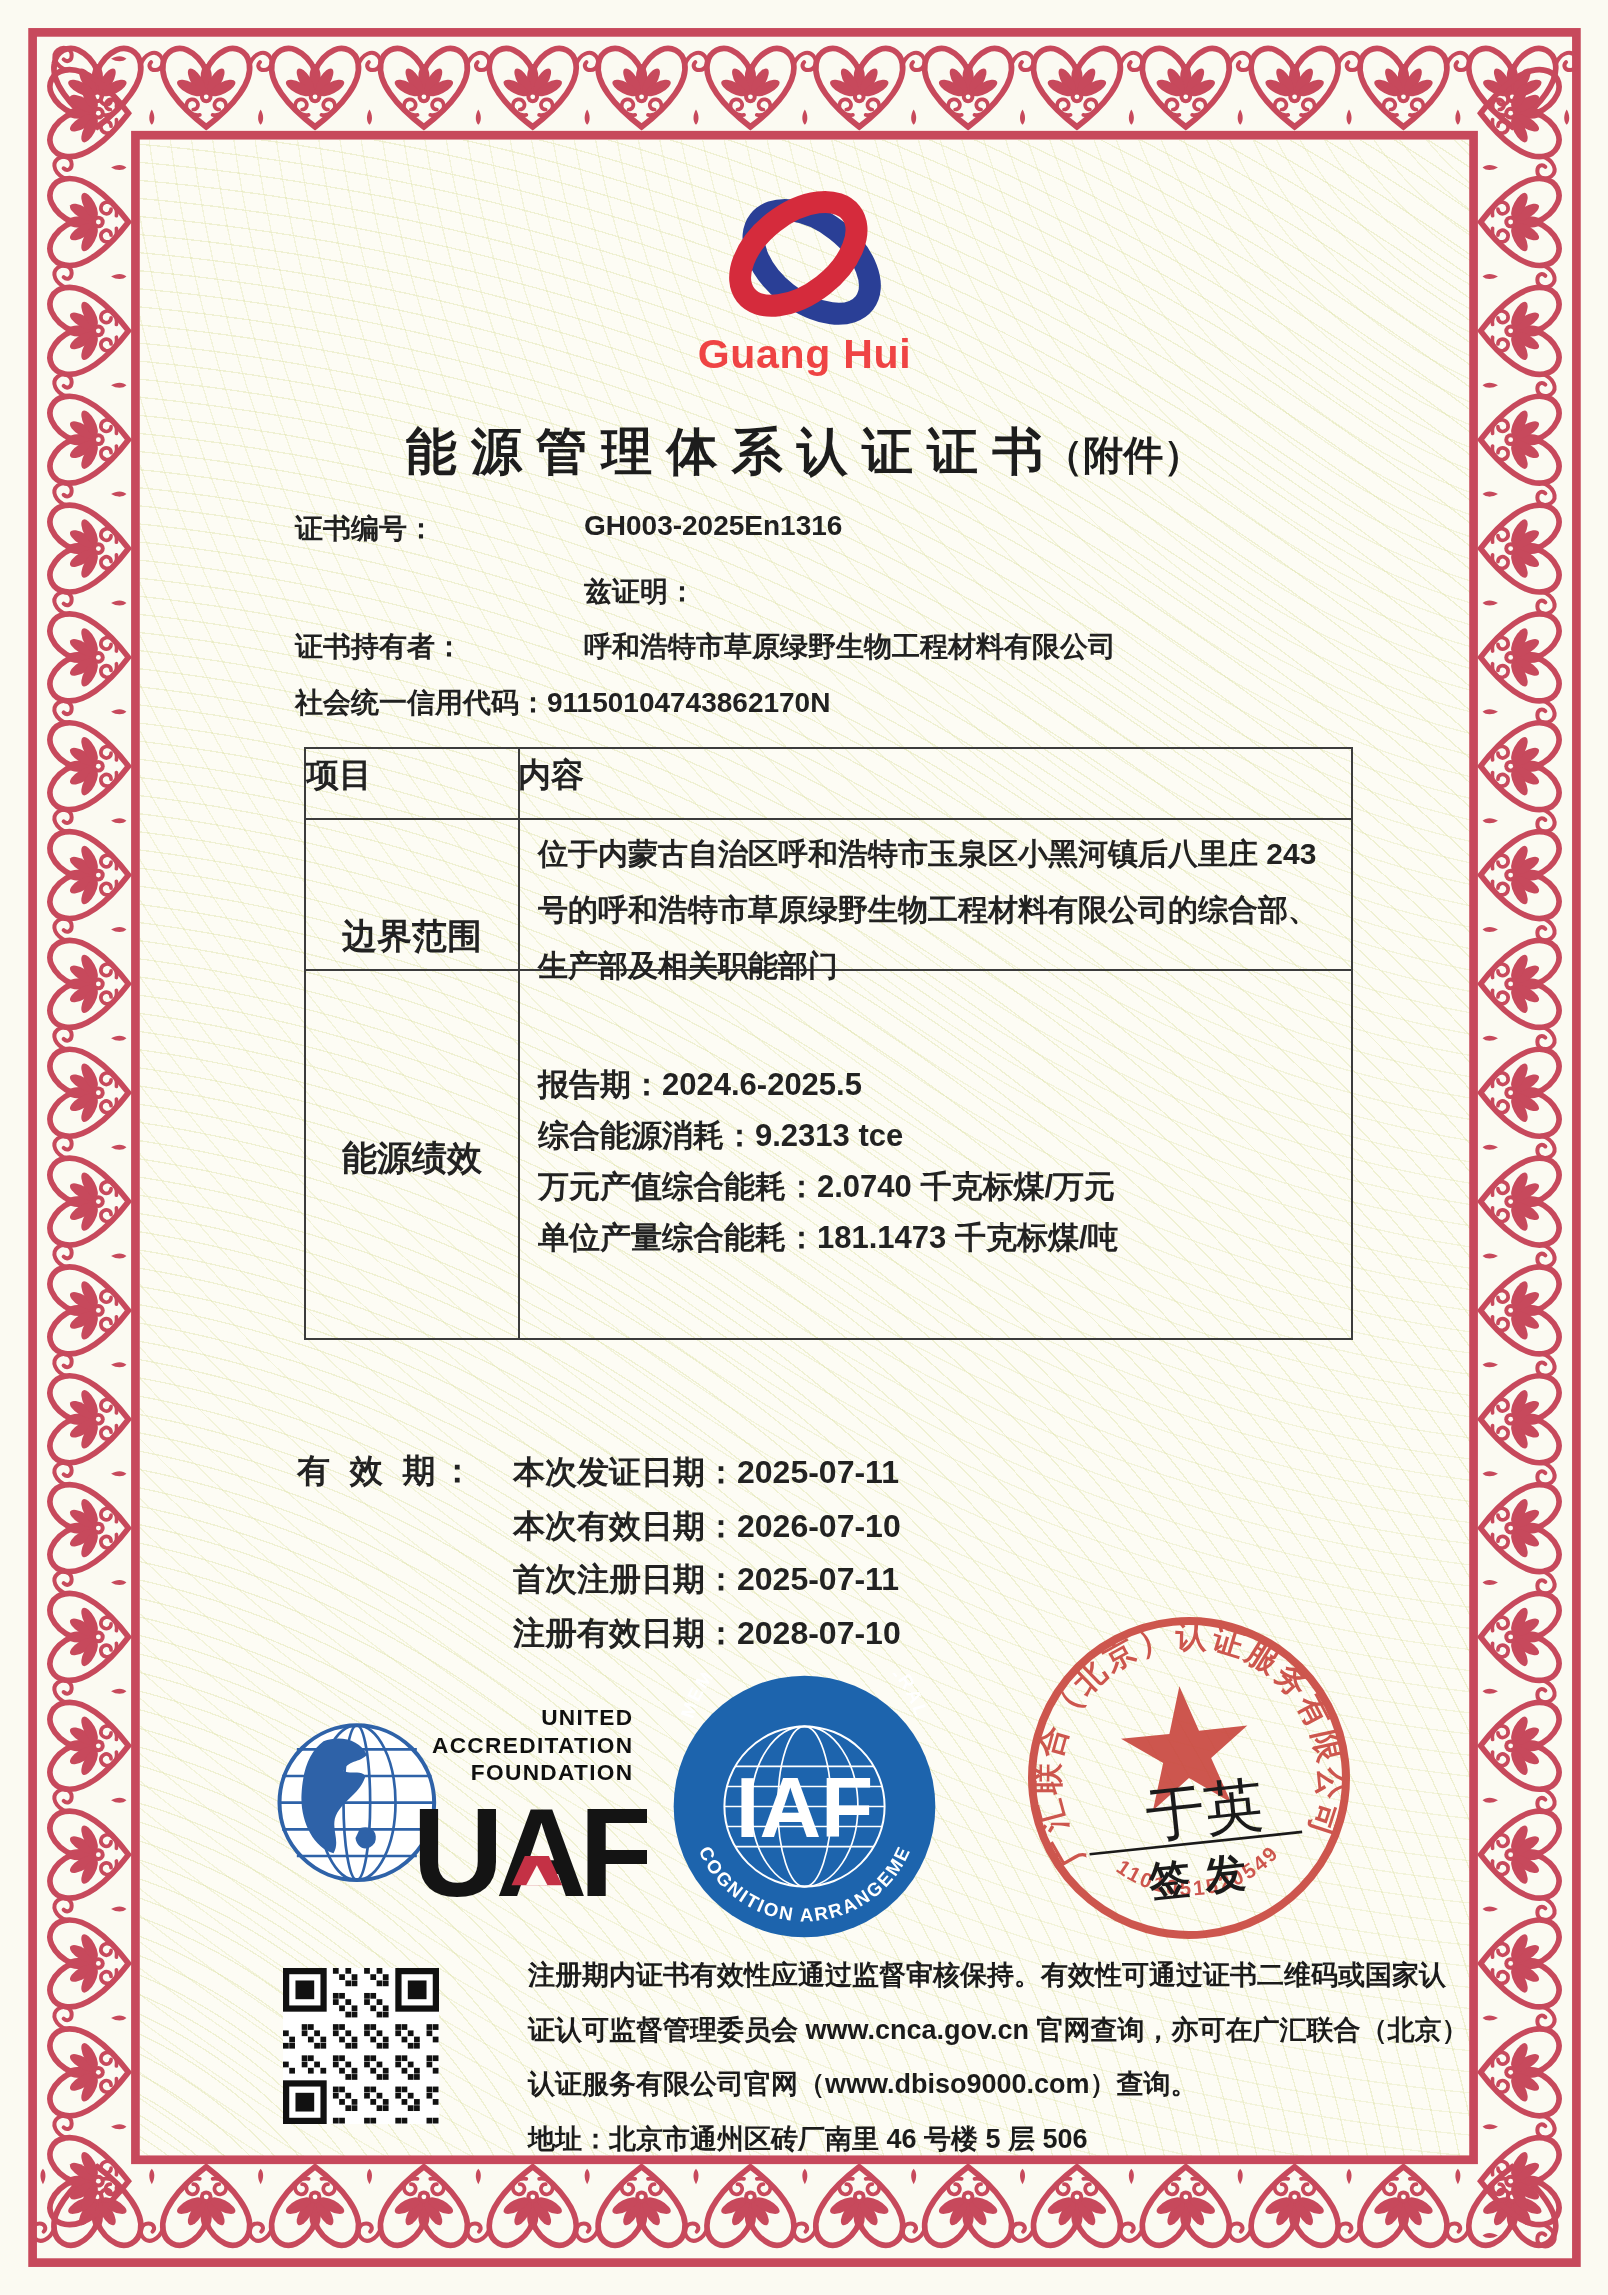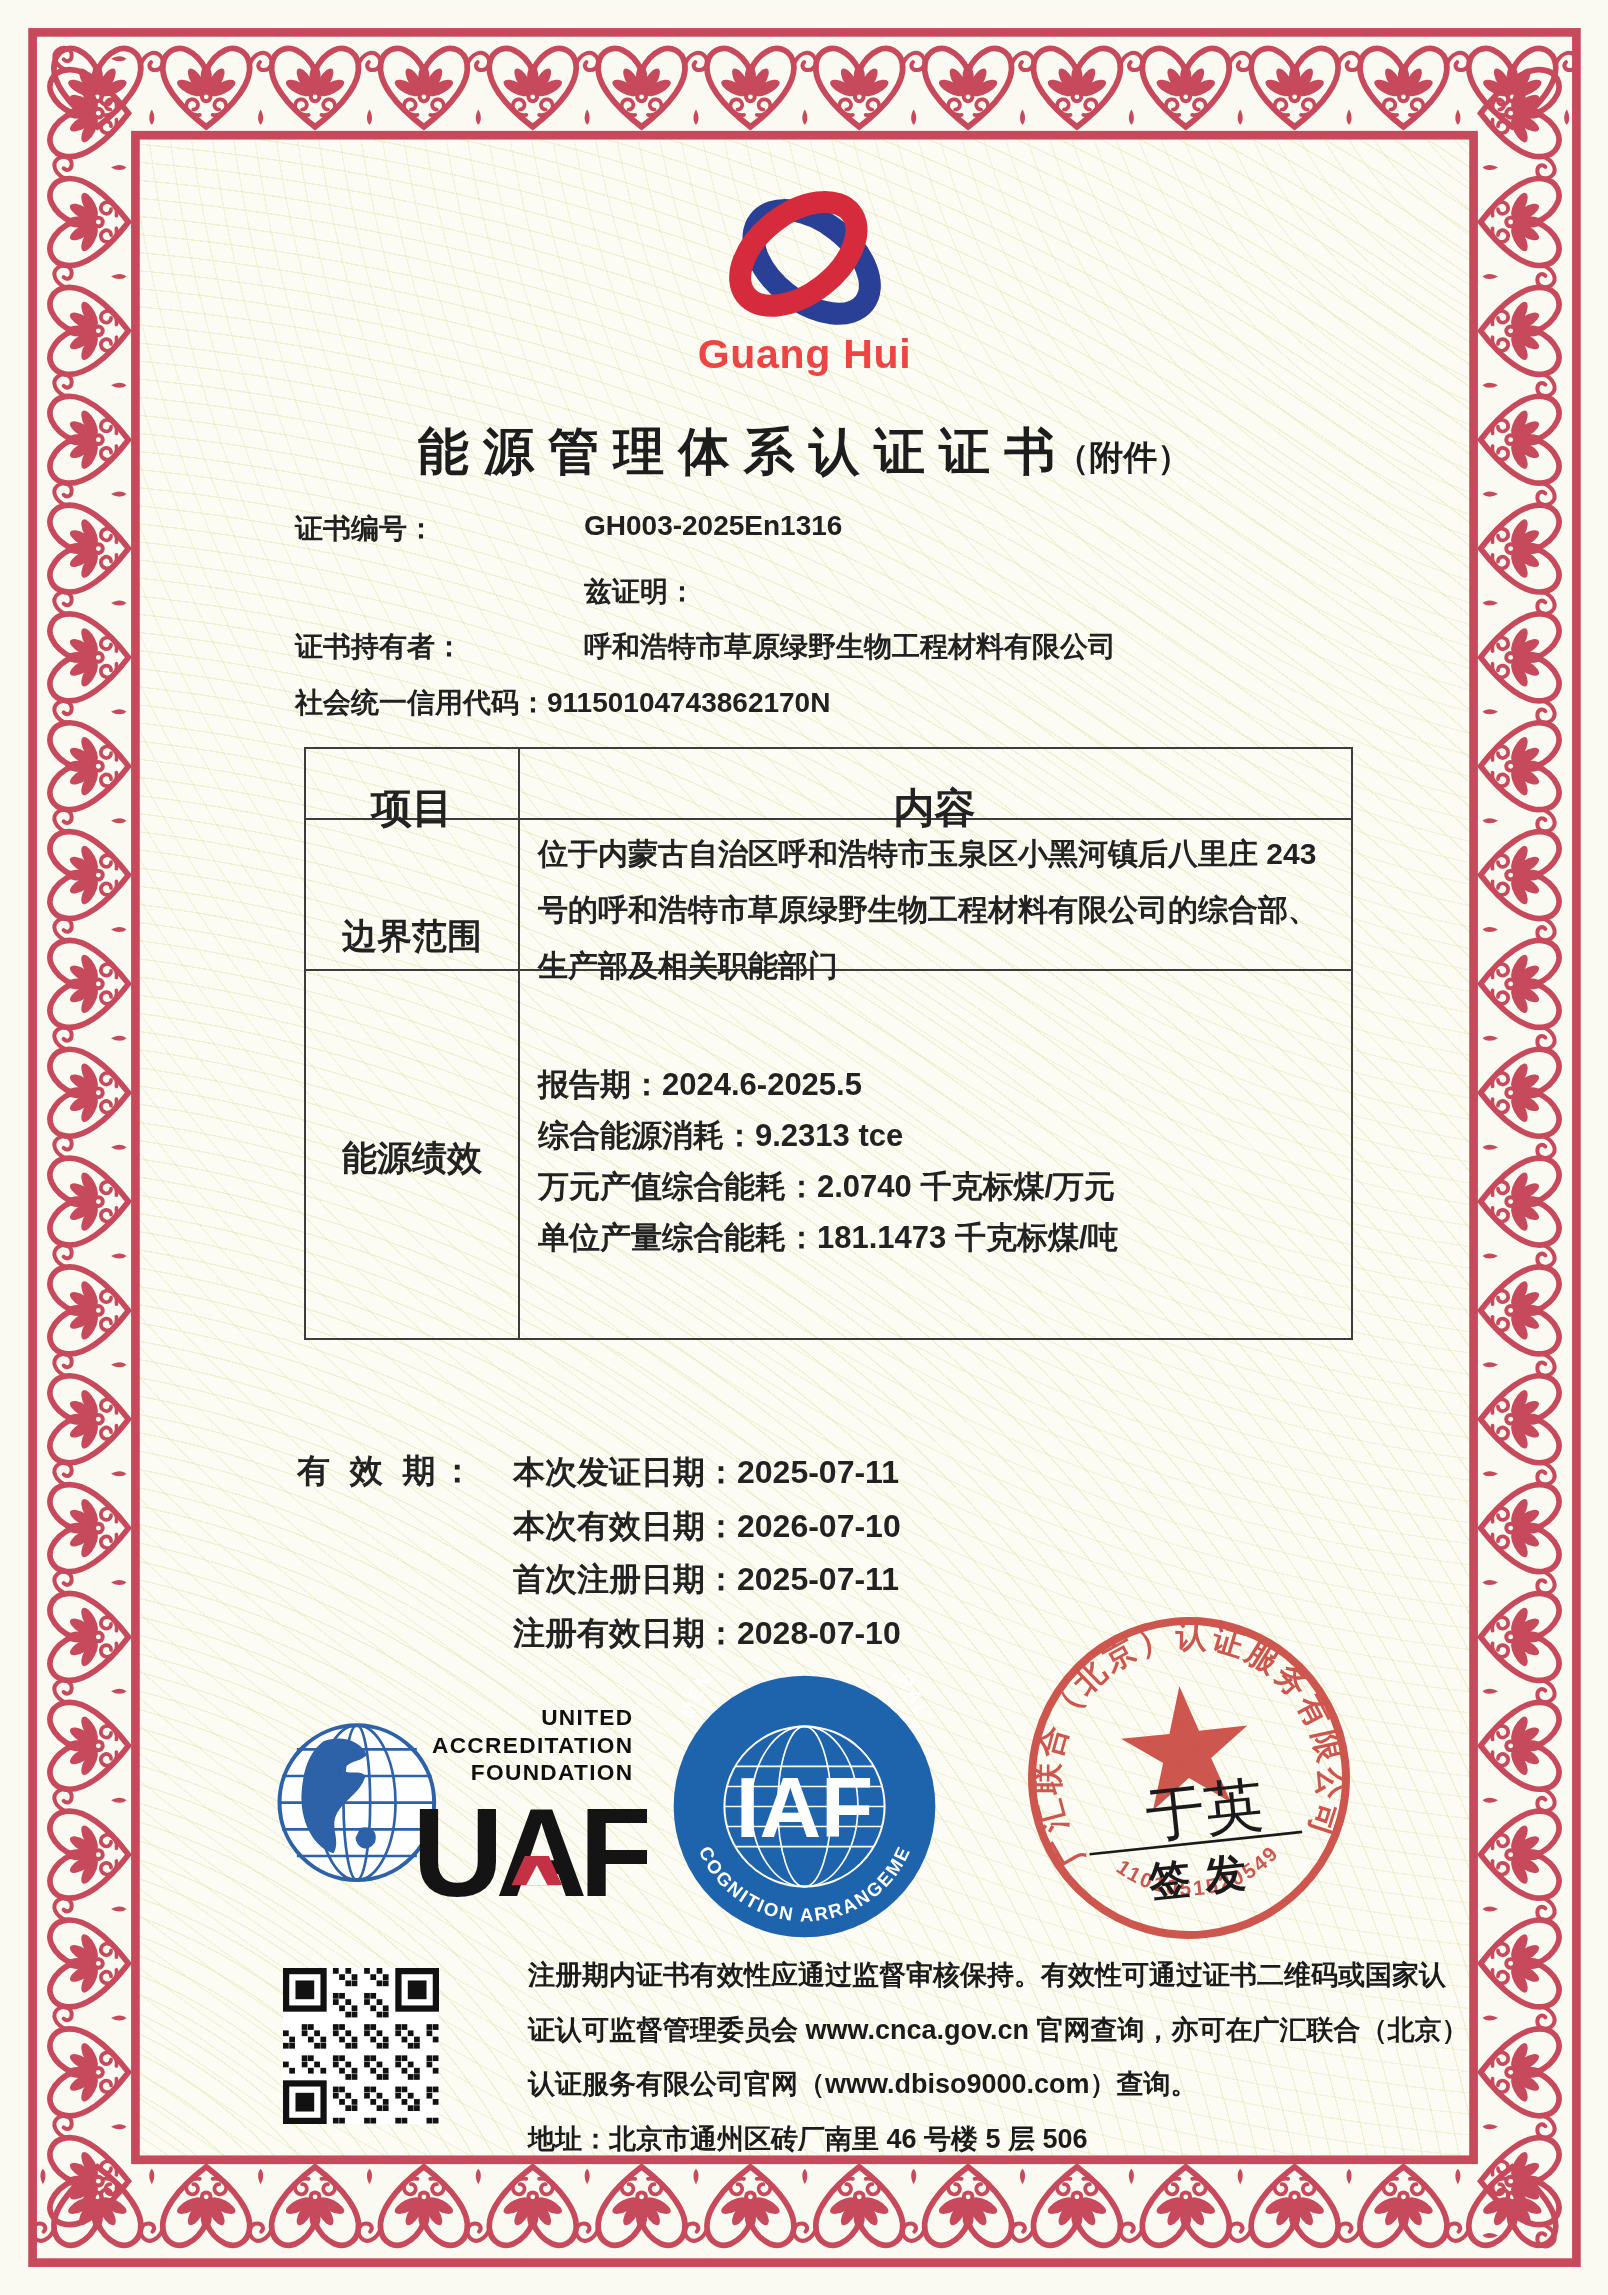--- a/index.html
+++ b/index.html
@@ -11,27 +11,27 @@
     background:
       repeating-radial-gradient(circle at -15% 115%, rgba(223,227,170,.45) 0 1.3px, transparent 1.3px 18px),
       repeating-radial-gradient(circle at 115% -10%, rgba(223,227,170,.35) 0 1.3px, transparent 1.3px 21px),
       #fdfcf4;}
   .border-svg{left:0;top:0;width:1609px;height:2295px;}
   .logo-svg{left:718px;top:187px;width:174px;height:147px;}
   .brand-text{left:634px;top:331px;width:341px;text-align:center;font-size:41px;font-weight:bold;
     color:#ef4444;letter-spacing:0.7px;}
   .title-line{left:0;top:418px;width:1609px;text-align:center;font-weight:bold;color:#1d1d1d;}
   .title-main{font-size:51px;}
-  .title-suffix{font-size:34px;}
+  .title-suffix{font-size:40px;}
   .fld{font-size:28px;font-weight:bold;color:#212121;white-space:nowrap;}
   .tbl{left:304px;top:747px;width:1045px;height:589px;border:2.7px solid #3c3c3c;}
   .tbl .vline{position:absolute;left:212px;top:0;width:2px;height:100%;background:#3c3c3c;}
   .tbl .hline1{position:absolute;left:0;top:69px;width:100%;height:2px;background:#3c3c3c;}
   .tbl .hline2{position:absolute;left:0;top:220px;width:100%;height:2px;background:#3c3c3c;}
-  .tbl .hcell{position:absolute;top:32px;font-size:41px;font-weight:bold;text-align:center;}
+  .tbl .hcell{position:absolute;top:4px;font-size:33px;font-weight:bold;}
   .tbl .c1{left:0;width:212px;}
   .tbl .c2{left:212px;width:833px;}
   .rowlabel{position:absolute;font-size:35px;font-weight:bold;text-align:center;left:0;width:212px;}
   .boundary-content{position:absolute;left:232px;top:77px;width:795px;font-size:30px;
     font-weight:bold;line-height:56px;}
   .energy-line{position:absolute;left:232px;font-size:31px;font-weight:bold;white-space:nowrap;}
   .note-line{left:304px;top:1349px;width:1045px;text-align:center;font-size:31px;font-weight:bold;}
   .validity-label{left:297px;top:1449px;font-size:33px;font-weight:bold;letter-spacing:5.3px;white-space:nowrap;}
   .vrow{left:513px;font-size:32px;font-weight:bold;white-space:nowrap;}
   .uaf-svg{left:260px;top:1688px;width:387px;height:220px;}

